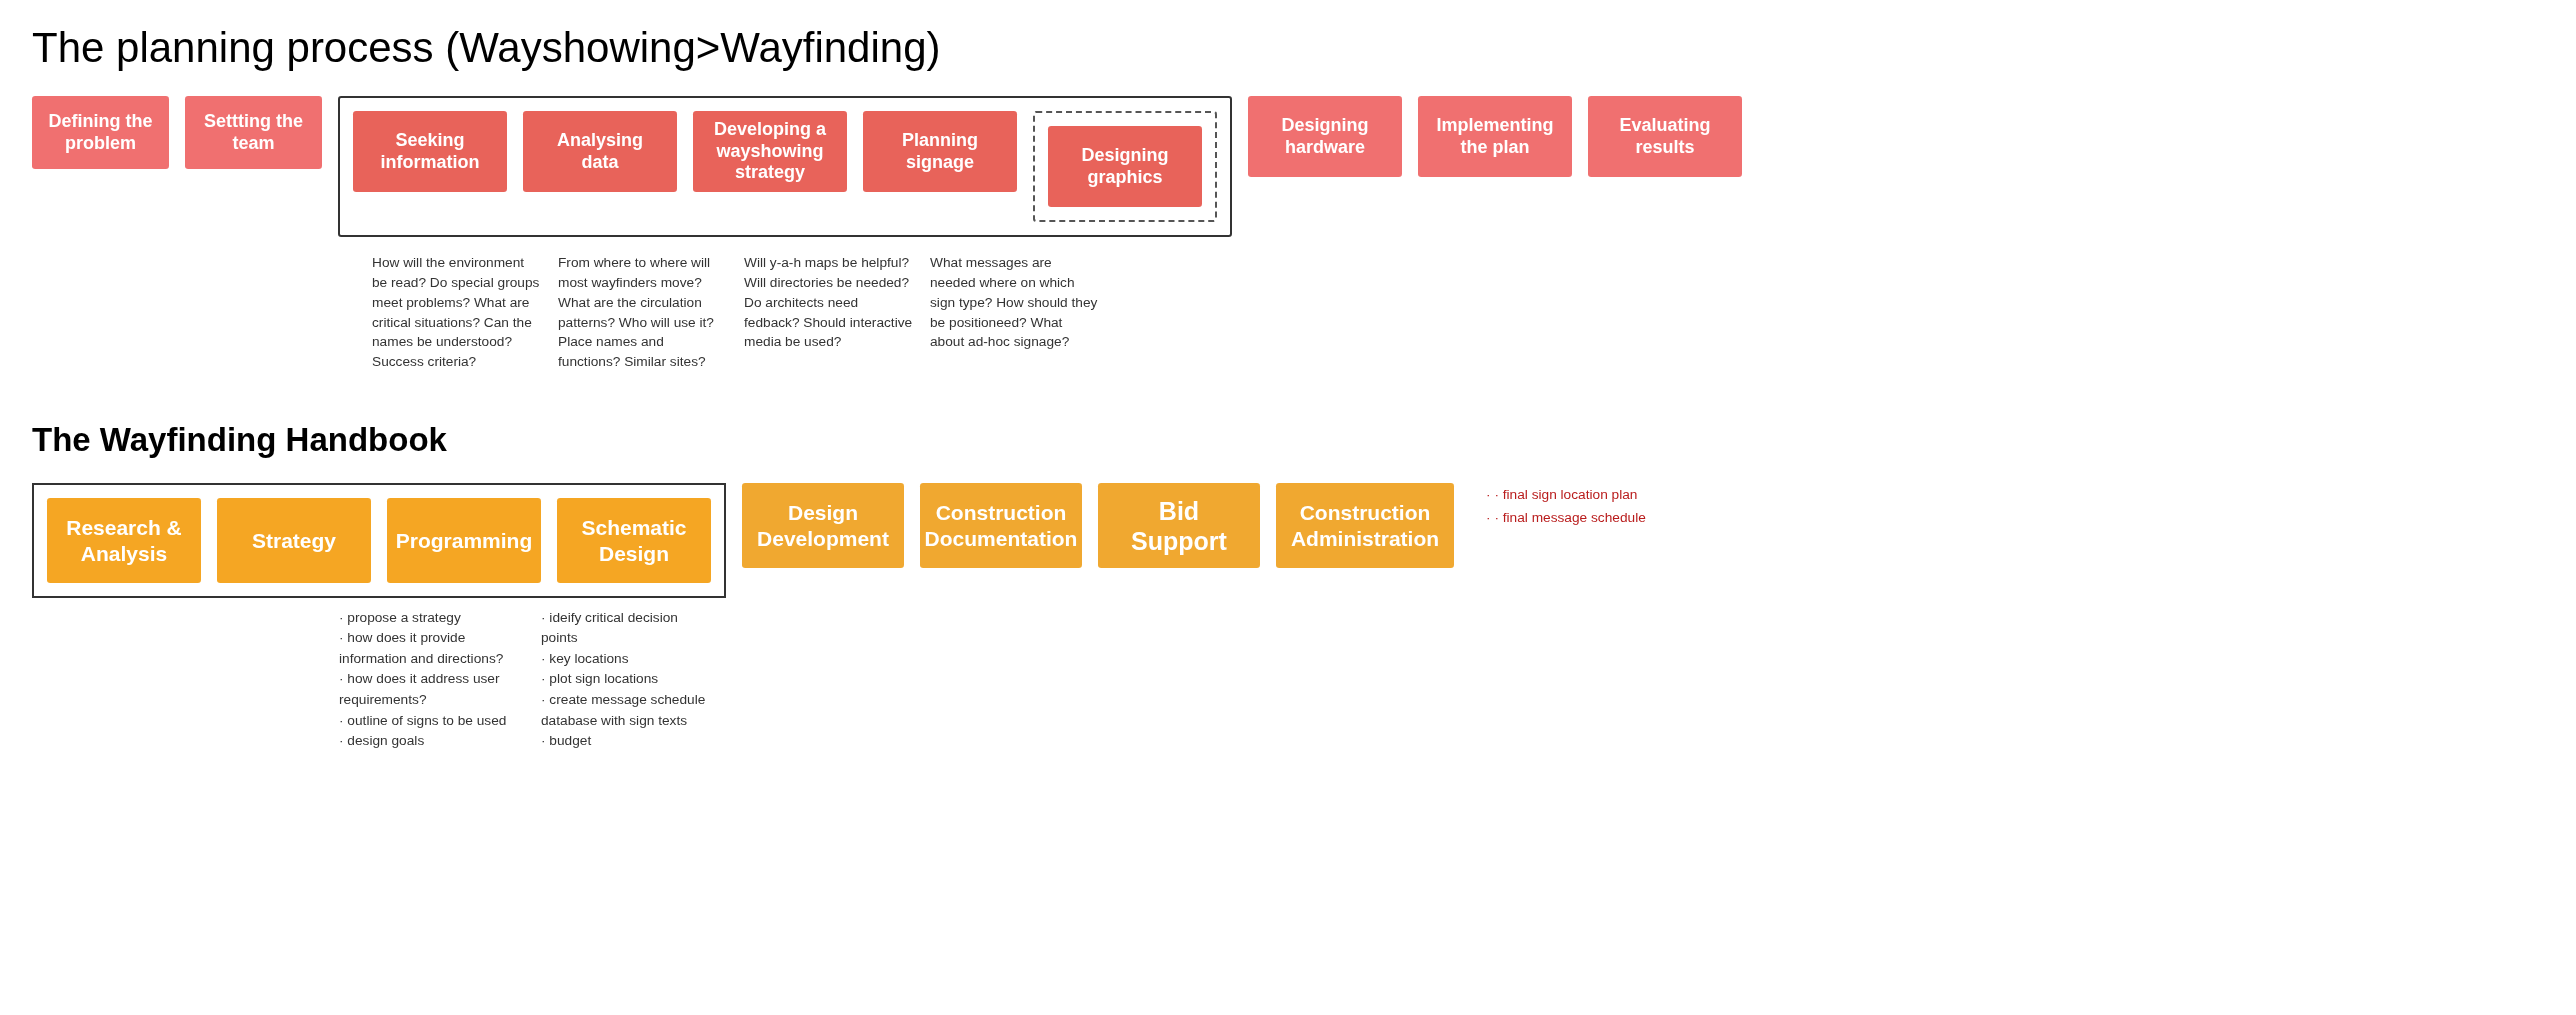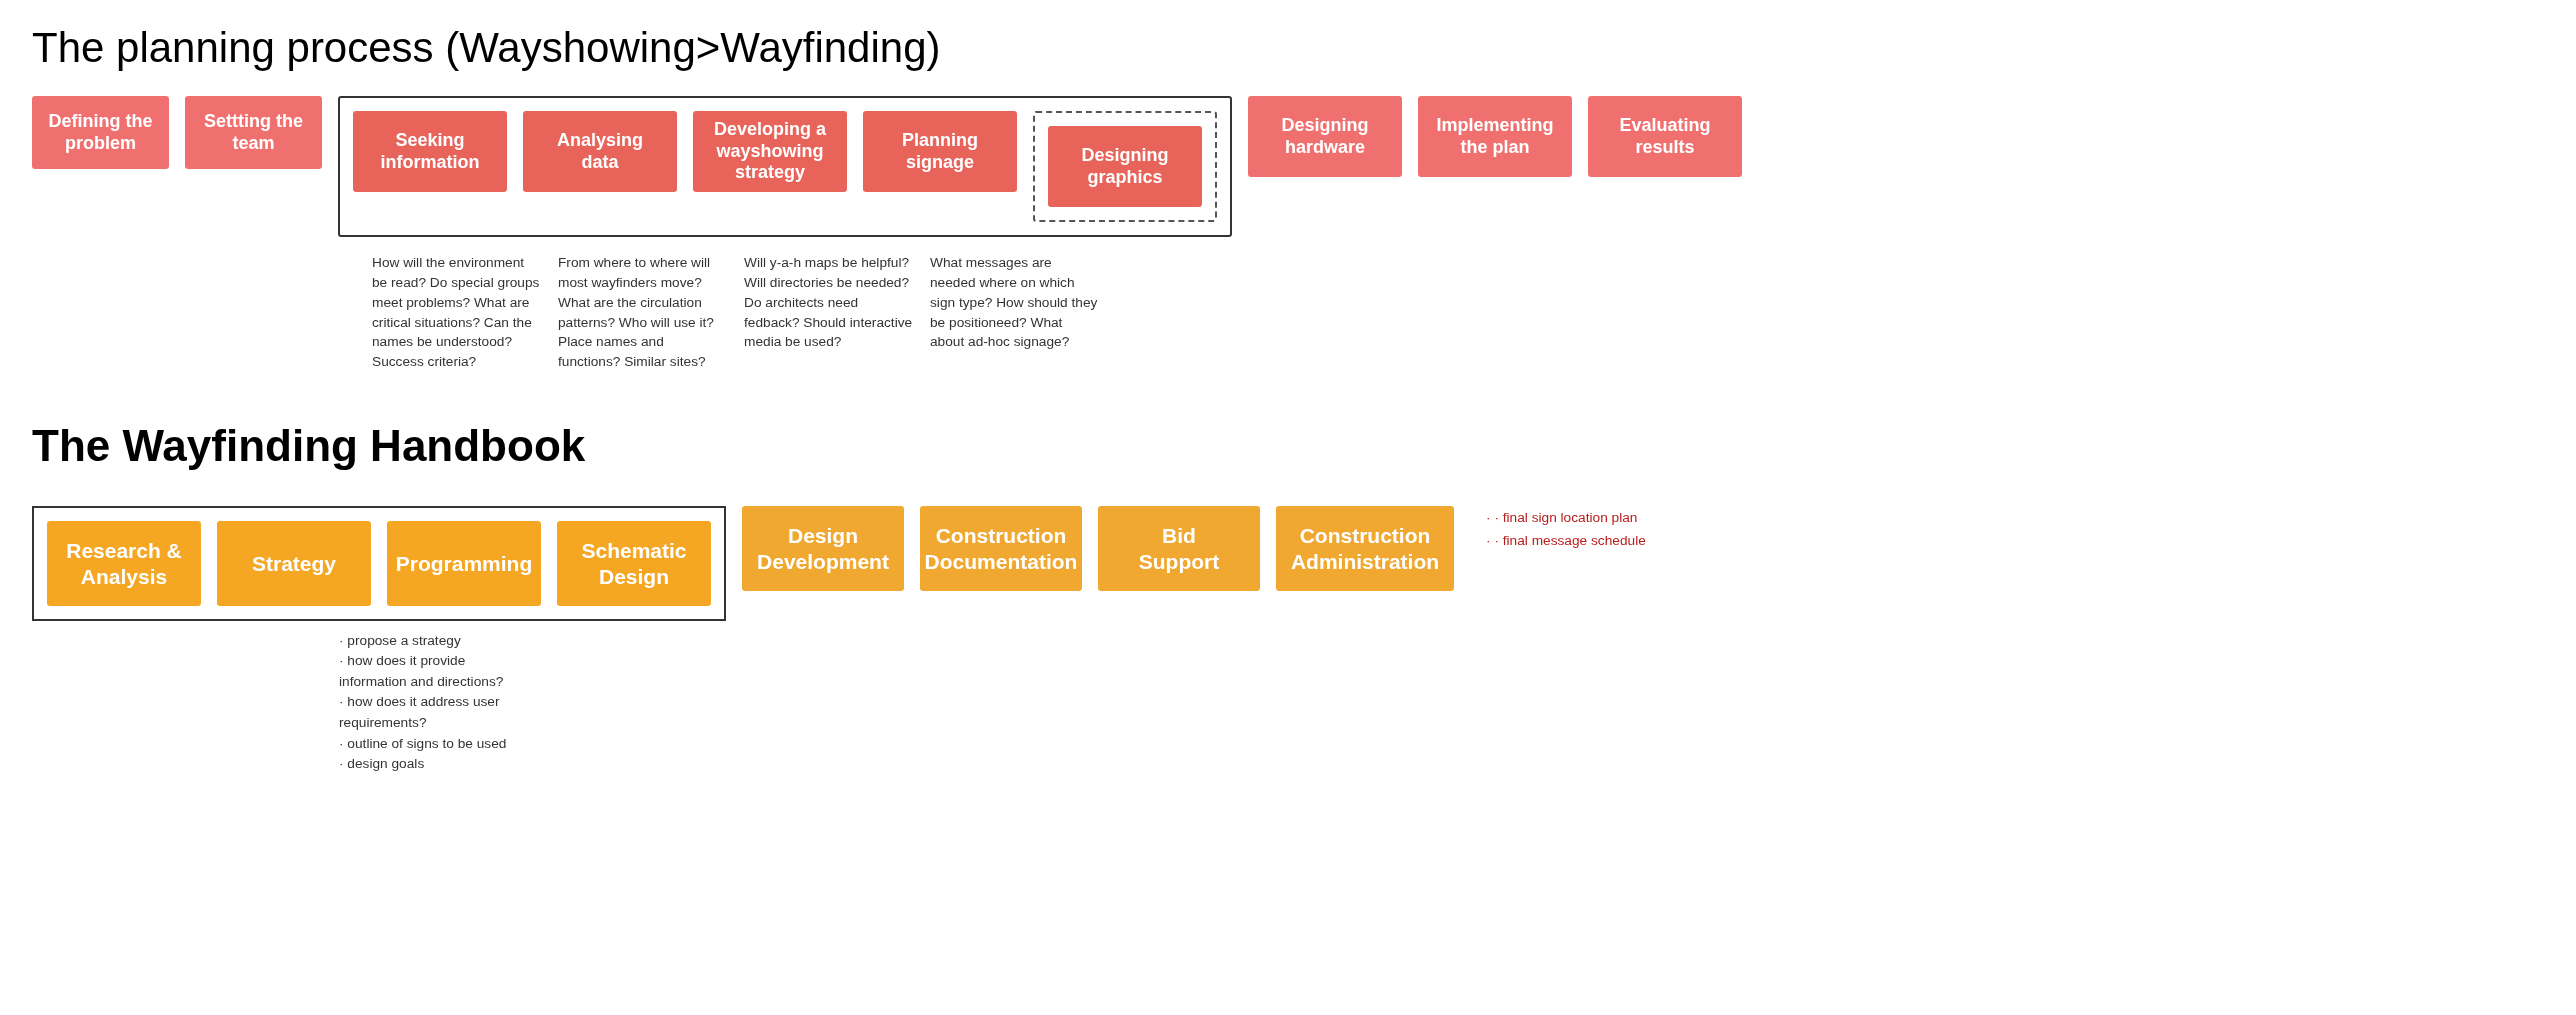--- a/index.html
+++ b/index.html
@@ -114,24 +114,24 @@
       font-size: 13.7px;
       line-height: 1.45;
       color: #333;
     }
     .spacer-left {
       width: 324px;
       flex-shrink: 0;
     }
     
     .handbook-title {
-      font-size: 44px;
+      font-size: 33px;
       font-weight: bold;
       margin-top: 49px;
-      margin-bottom: 35px;
+      margin-bottom: 24px;
     }
     .handbook-row {
       display: flex;
       align-items: flex-start;
       gap: 16px;
     }
     .handbook-boxed {
       border: 2.4px solid #333;
       border-radius: 0;
       padding: 13px;
@@ -281,21 +281,21 @@
       <div class="sticky-orange handbook-sticky align-center" style="white-space:pre-line;">Programming</div>
       <div class="sticky-orange handbook-sticky align-center" style="white-space:pre-line;">Schematic
 Design</div>
     </div>
 
     <div class="handbook-outside">
       <div class="sticky-orange handbook-sticky-orange align-center" style="width:162px;height:85px;font-size:21px;background:#f0a830;border-radius:3.2px;display:flex;align-items:center;justify-content:center;text-align:center;color:#fff;font-weight:bold;white-space:pre-line;padding:8px;">Design
 Development</div>
       <div class="sticky-orange handbook-sticky-orange align-center" style="width:162px;height:85px;font-size:21px;background:#f0a830;border-radius:3.2px;display:flex;align-items:center;justify-content:center;text-align:center;color:#fff;font-weight:bold;white-space:pre-line;padding:8px;">Construction
 Documentation</div>
-      <div class="sticky-orange handbook-sticky-orange align-center" style="width:162px;height:85px;font-size:21px;background:#f0a830;border-radius:3.2px;display:flex;align-items:center;justify-content:center;text-align:center;color:#fff;font-weight:bold;white-space:pre-line;padding:8px;">Bid
+      <div class="sticky-orange handbook-sticky-orange align-center" style="width:162px;height:85px;font-size:25px;background:#f0a830;border-radius:3.2px;display:flex;align-items:center;justify-content:center;text-align:center;color:#fff;font-weight:bold;white-space:pre-line;padding:8px;">Bid
 Support</div>
       <div class="sticky-orange handbook-sticky-orange align-center" style="width:178px;height:85px;font-size:21px;background:#f0a830;border-radius:3.2px;display:flex;align-items:center;justify-content:center;text-align:center;color:#fff;font-weight:bold;white-space:pre-line;padding:8px;">Construction
 Administration</div>
     </div>
 
     <div class="final-notes">
       <ul>
         <li>· final sign location plan</li>
         <li>· final message schedule</li>
       </ul>
@@ -304,15 +304,22 @@
 
   <div class="handbook-notes-row">
     <div class="spacer-handbook-left"></div>
     <div class="handbook-note" style="width:186px;white-space:pre-line;">· propose a strategy
 · how does it provide
   information and directions?
 · how does it address user
   requirements?
 · outline of signs to be used
 · design goals</div>
+    <div class="handbook-note" style="width:186px;white-space:pre-line;">· ideify critical decision
+  points
+· key locations
+· plot sign locations
+· create message schedule
+  database with sign texts
+· budget</div>
   </div>
 </div>
 
 
 </body></html>

